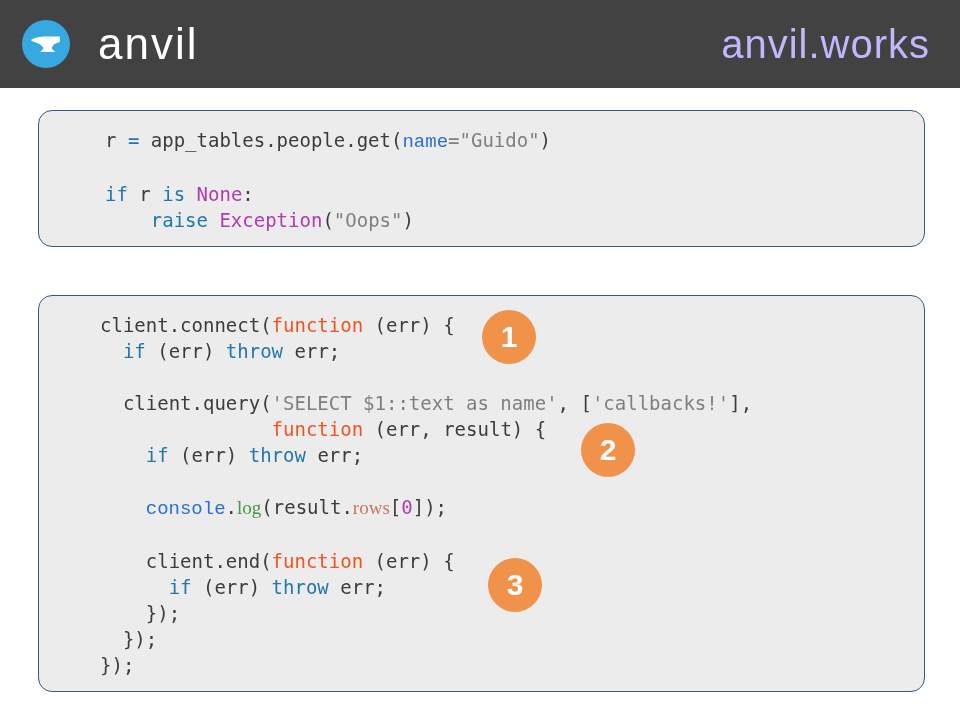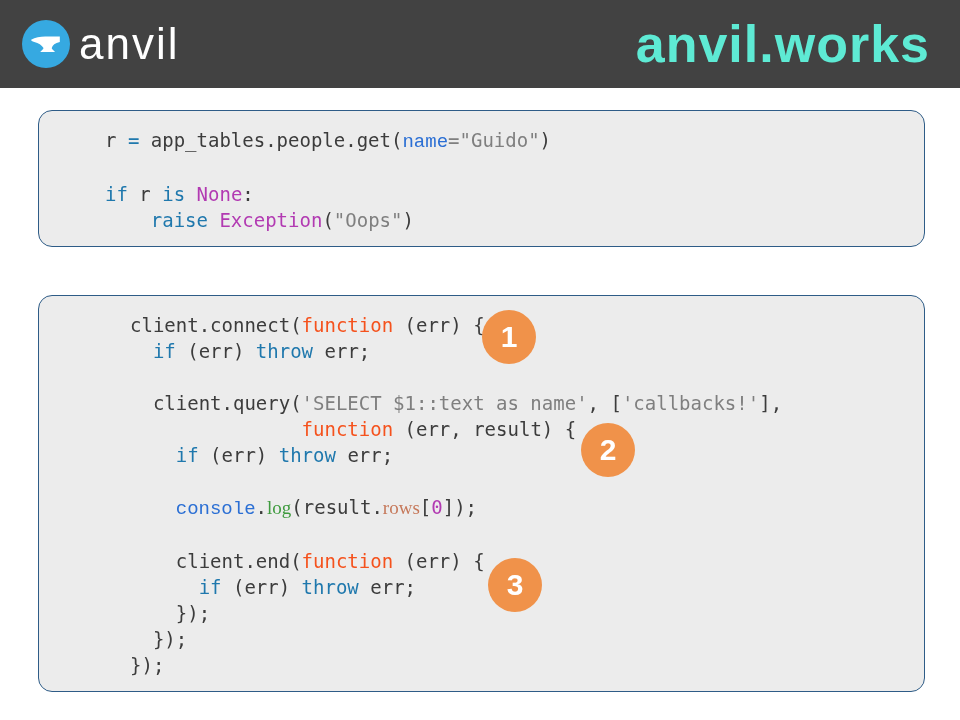--- a/index.html
+++ b/index.html
@@ -6,51 +6,51 @@
   .page{
     position:relative;width:960px;height:720px;overflow:hidden;
     background:#ffffff;font-family:"Liberation Sans",sans-serif;
   }
   
   .header{
     position:absolute;left:0;top:0;width:960px;height:88px;
     background:var(--header-bg);
     display:flex;align-items:center;justify-content:space-between;
   }
-  .logo-group{display:flex;align-items:center;margin-left:22px;}
+  .logo-group{display:flex;align-items:center;margin-left:22px;gap:19px;}
   .logo-circle{
     width:48px;height:48px;border-radius:50%;
     background:var(--logo-blue);
     display:flex;align-items:center;justify-content:center;
   }
   .logo-circle svg{width:34px;height:34px;}
   .logo-word{
     color:#ffffff;font-size:44px;line-height:1;margin-left:9px;
     letter-spacing:2px;font-weight:400;
   }
   .brand{
-    color:#5eead4;font-size:52px;line-height:1;margin-right:30px;
-    letter-spacing:1px;font-weight:700;
+    color:#c4b5fd;font-size:40px;line-height:1;margin-right:30px;
+    letter-spacing:1px;font-weight:400;
   }
   
   .codebox{
     position:absolute;left:38px;width:887px;
     background:var(--box-bg);
     border:1.5px solid var(--box-border);
     border-radius:14px;box-sizing:border-box;
   }
   .codebox.box1{top:110px;height:137px;}
   .codebox.box2{top:295px;height:397px;}
   .codebox pre{
     margin:0;padding:16px 0 0 0;
     font-family:"DejaVu Sans Mono",monospace;
     font-size:19px;line-height:26px;white-space:pre;
   }
   .box1 pre{padding-left:66px;}
-  .box2 pre{padding-left:91px;}
+  .box2 pre{padding-left:61px;}
   .tok-d{color:var(--tok-d);}
   .tok-k{color:var(--tok-k);}
   .tok-m{color:var(--tok-m);}
   .tok-s{color:var(--tok-s);}
   .tok-b{color:var(--tok-b);font-family:Liberation Mono, monospace;}
   .tok-o{color:var(--tok-o);}
   .tok-g{color:var(--tok-g);font-family:Liberation Serif, serif;}
   .tok-r{color:var(--tok-r);font-family:Liberation Serif, serif;}
   
   .badge{

